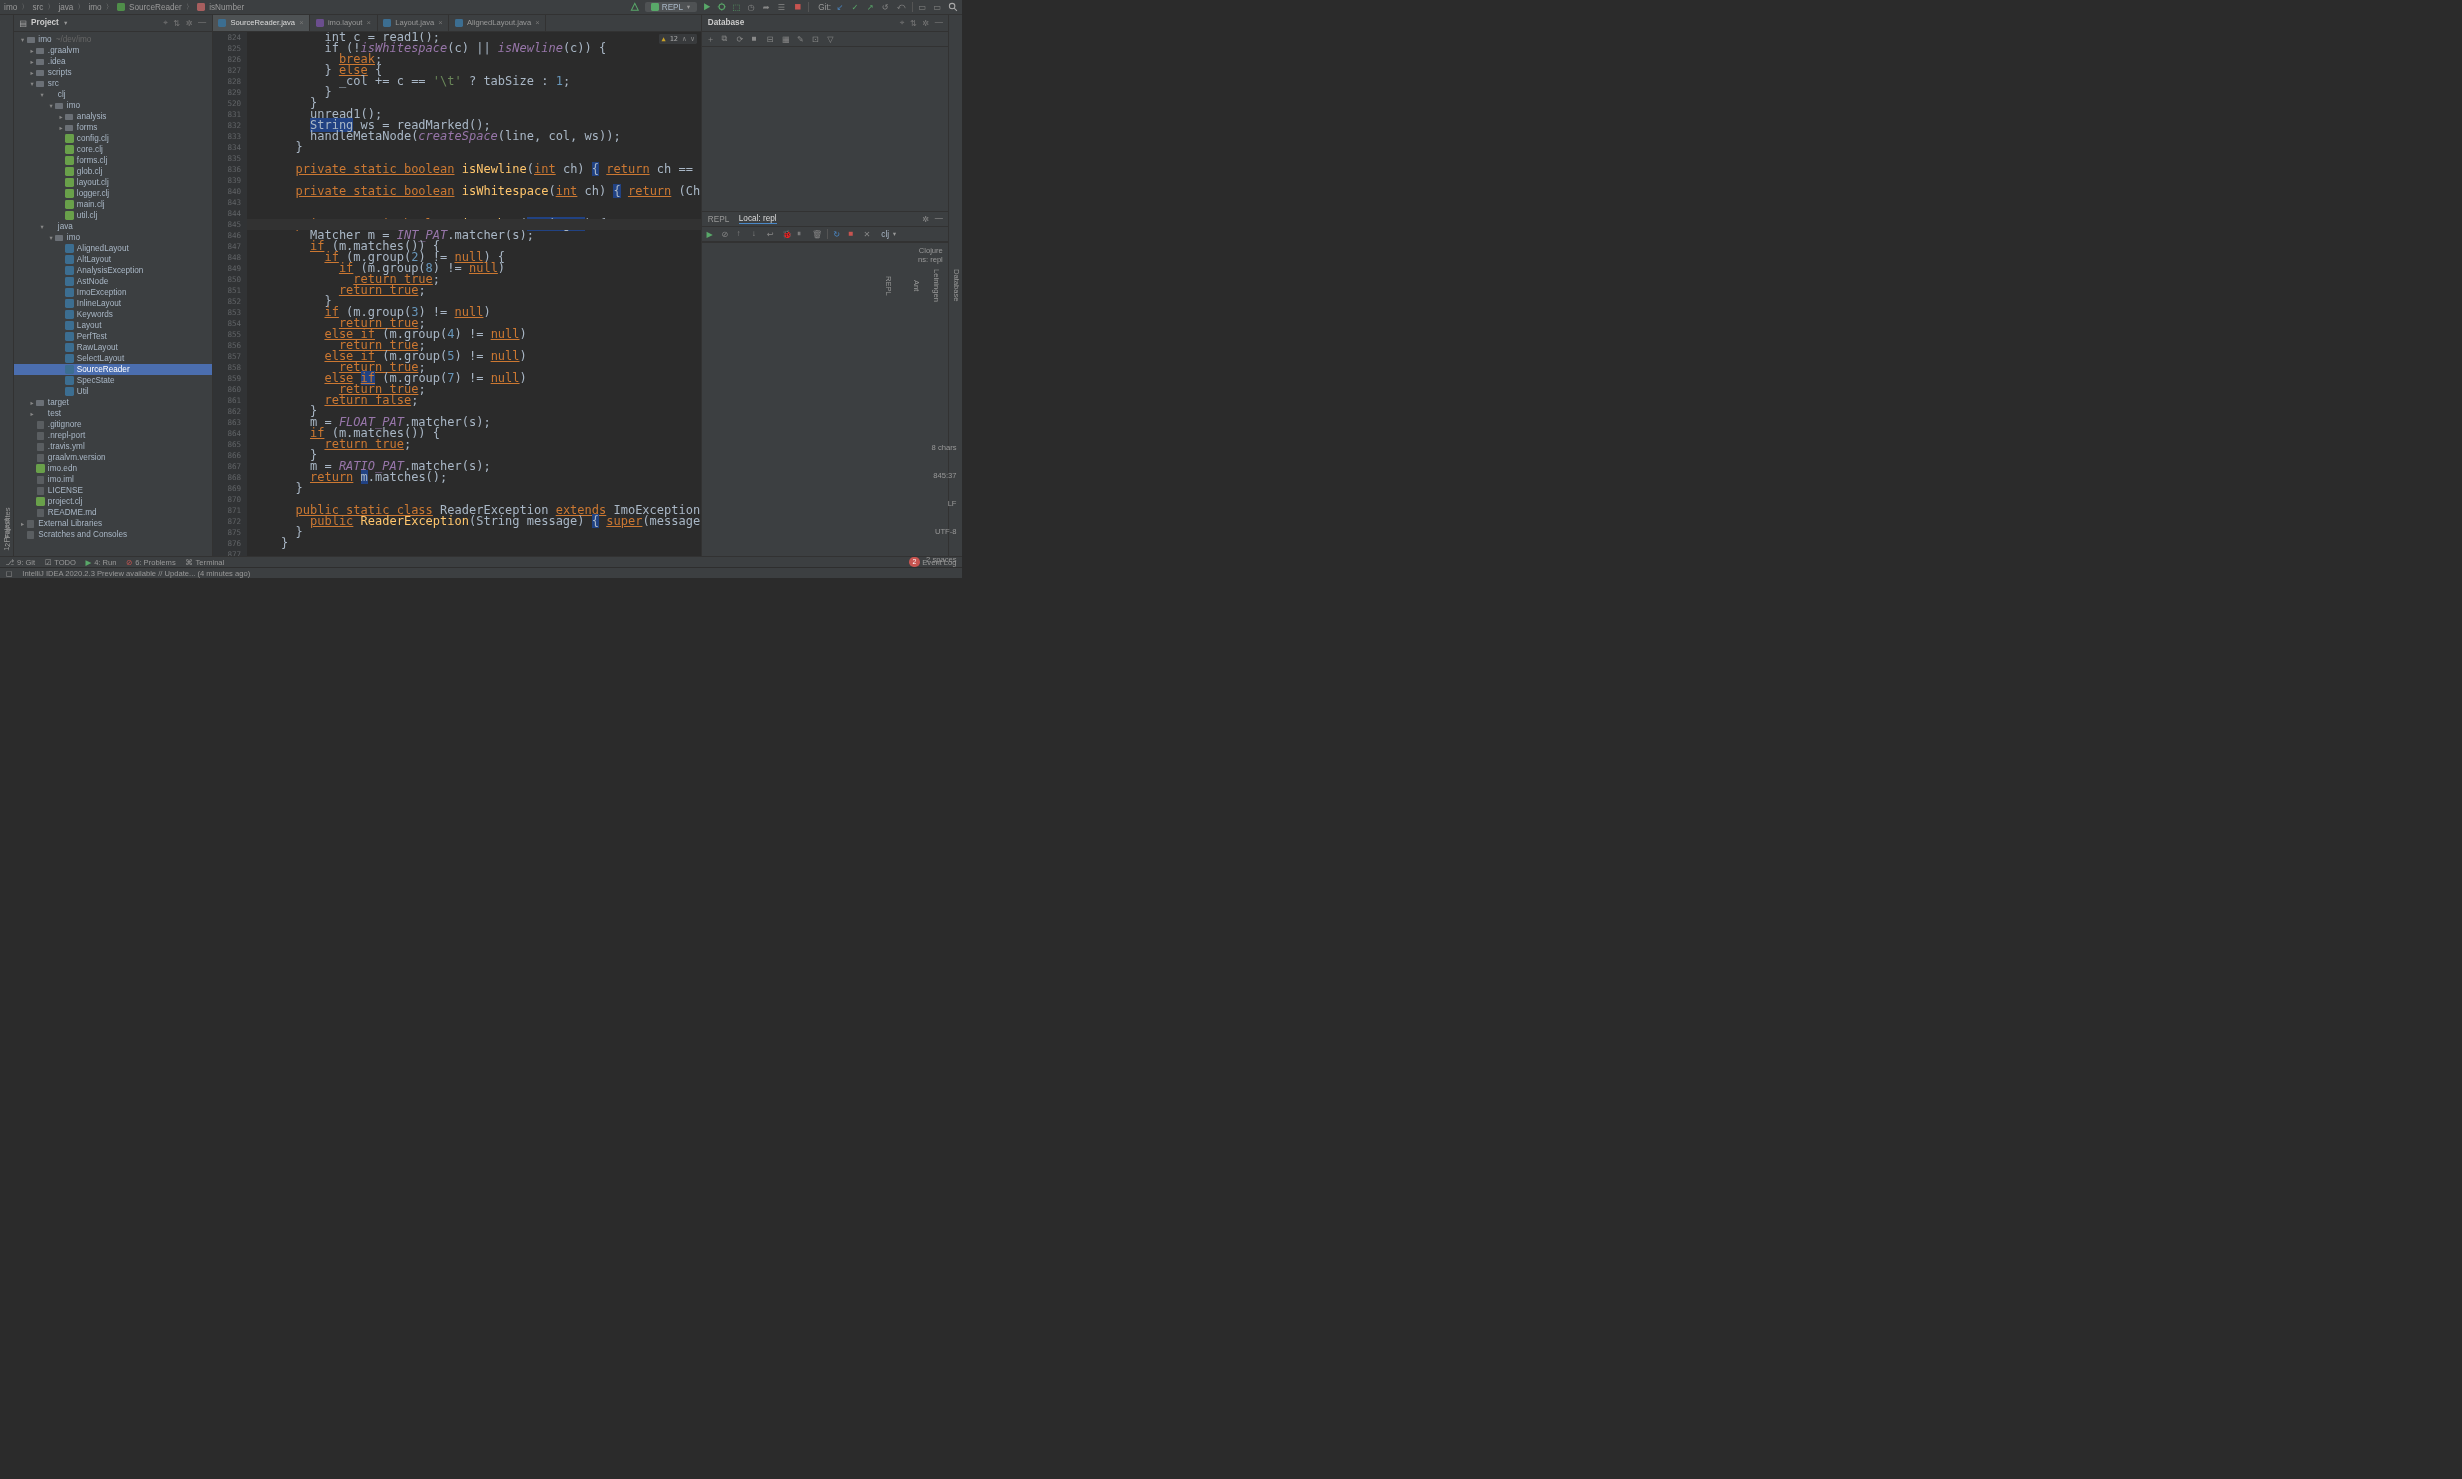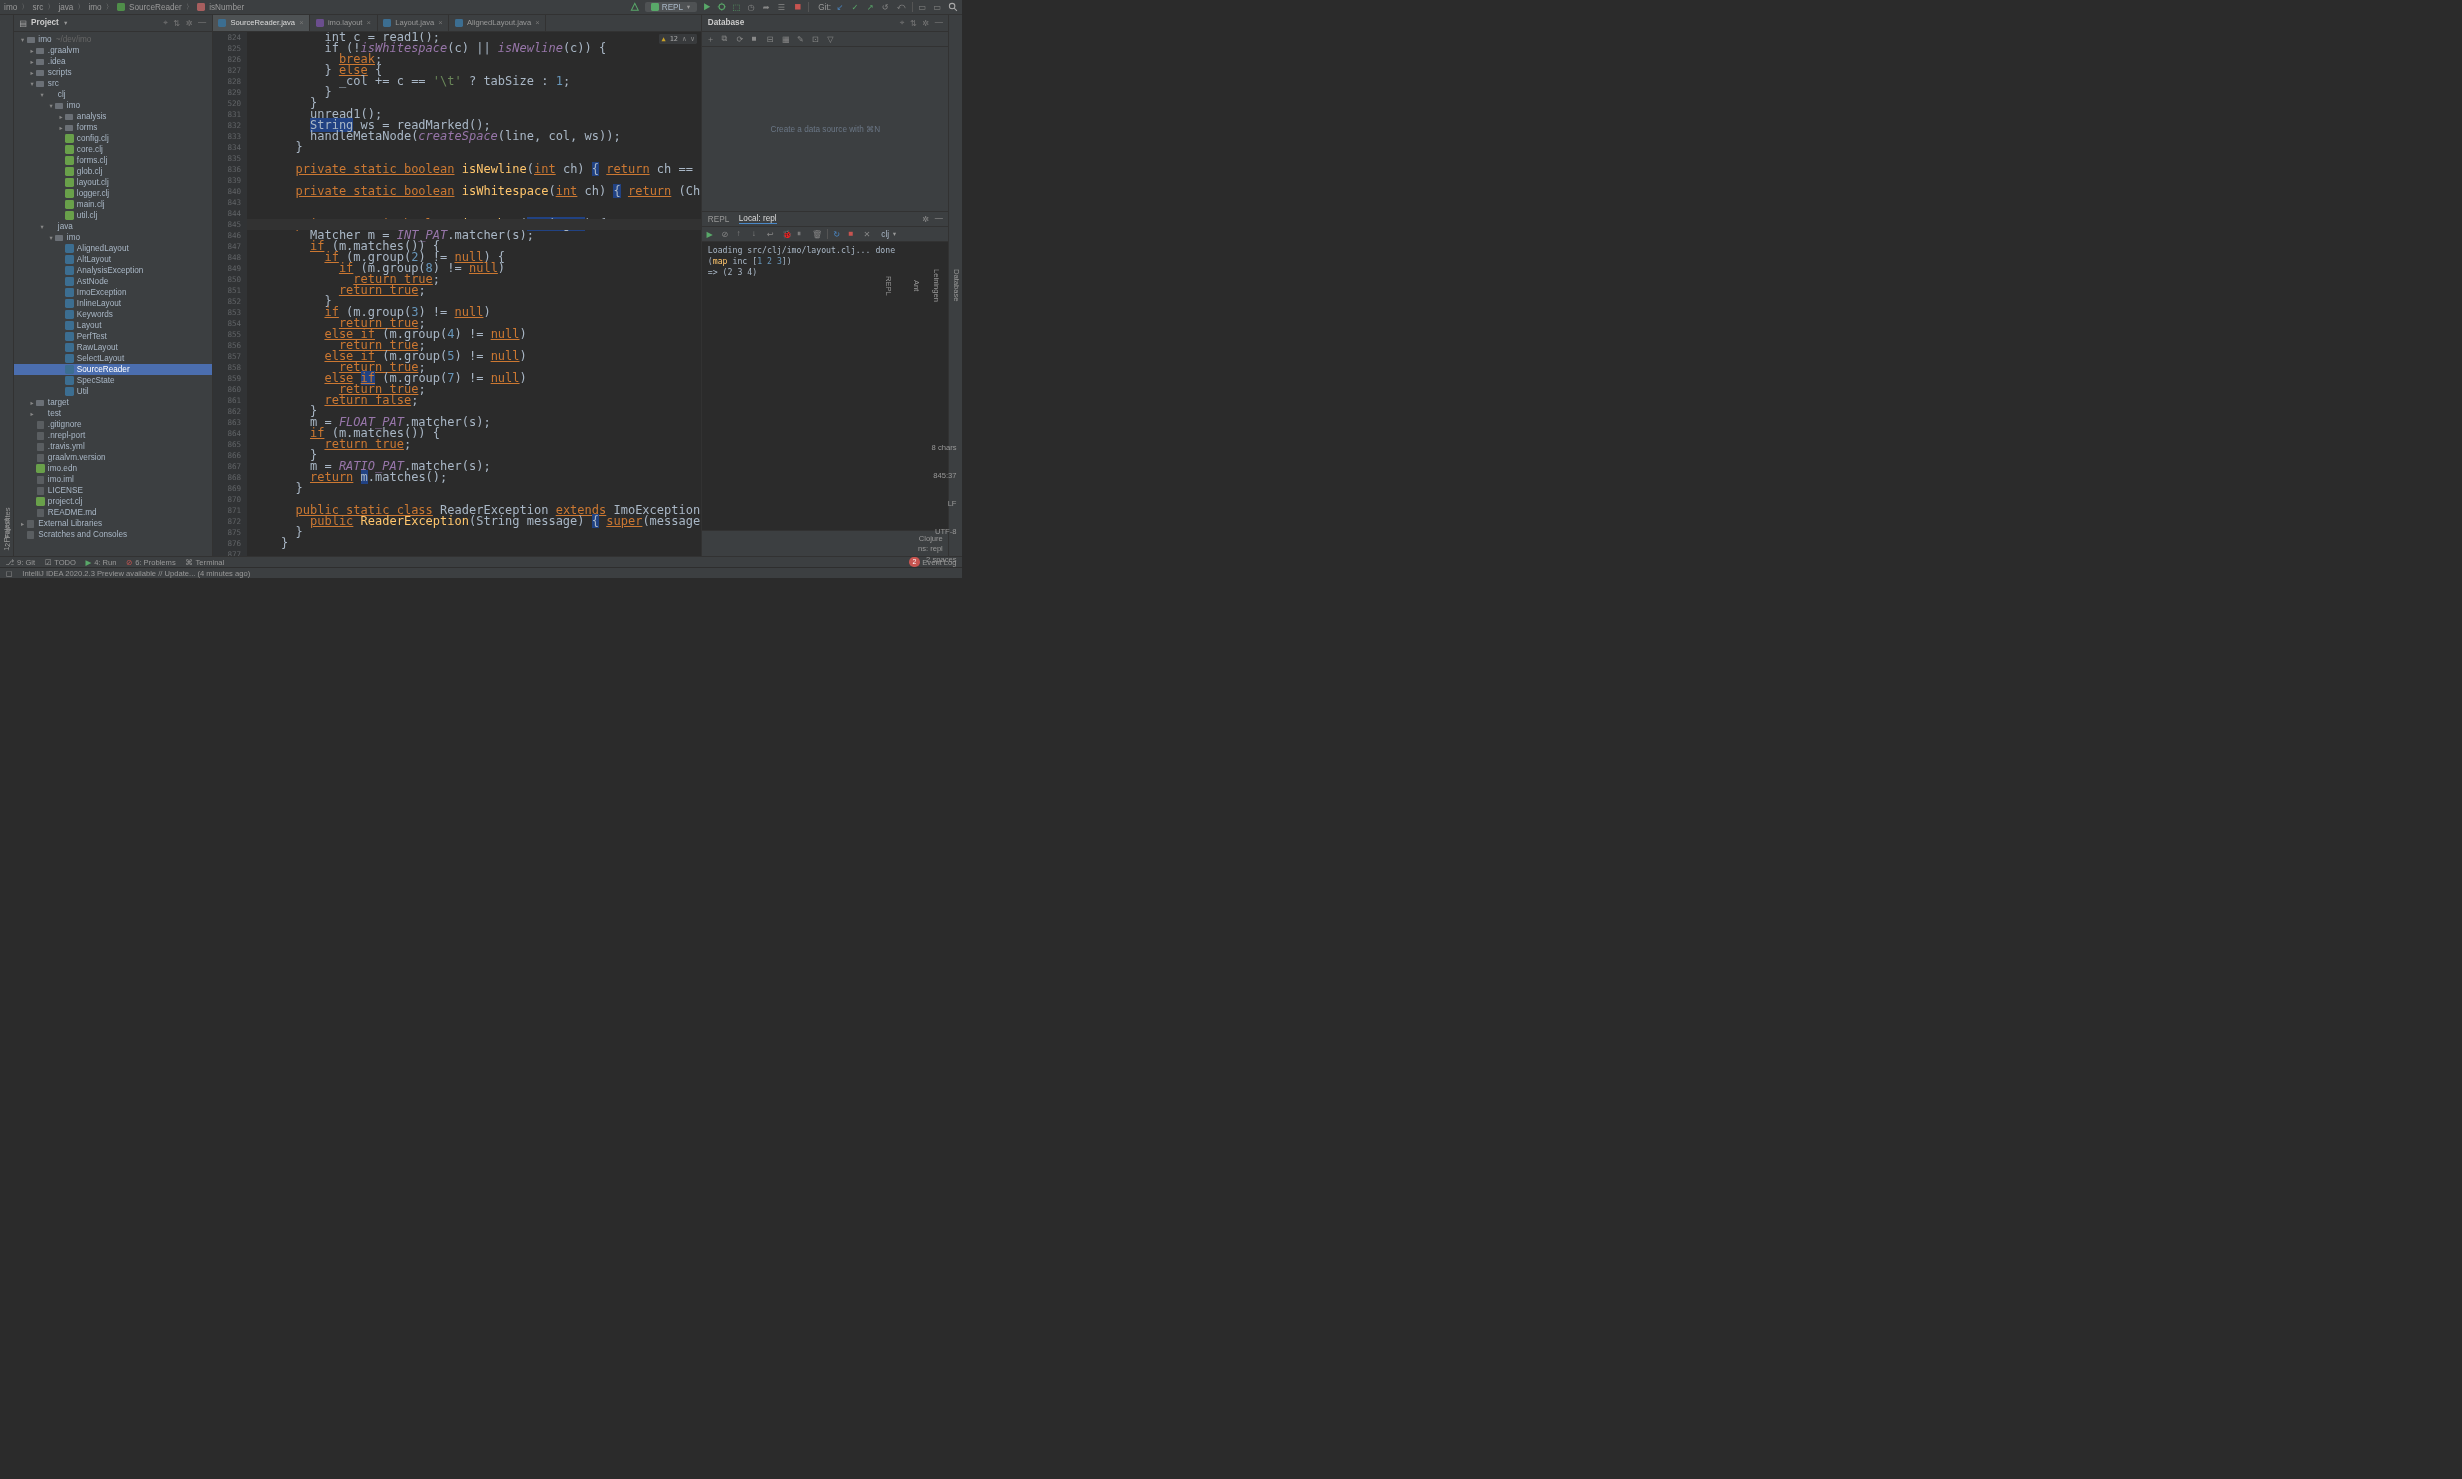--- a/index.html
+++ b/index.html
@@ -598,23 +598,20 @@
         <span class="icon-btn">＋</span>
         <span class="icon-btn">⧉</span>
         <span class="icon-btn">⟳</span>
         <span class="icon-btn">■</span>
         <span class="icon-btn">⊟</span>
         <span class="icon-btn">▦</span>
         <span class="icon-btn">✎</span>
         <span class="icon-btn">⊡</span>
         <span class="icon-btn">▽</span>
       </div>
-      <div class="db-body">
-        <span>Create a data source with ⌘N</span>
-      </div>
     </div>
     <div class="repl-panel">
       <div class="repl-tabs">
         <span class="repl-tab">REPL</span>
         <span class="repl-tab active">Local: repl</span>
         <div style="margin-left:auto; display:flex; gap:5.5px; color:#888;">
           <span>✲</span>
           <span>—</span>
         </div>
       </div>
@@ -629,25 +626,20 @@
         <span class="icon-btn" style="color:#888;">🗑</span>
         <span class="sep-v"></span>
         <span class="icon-btn" style="color:#4a88c7;">↻</span>
         <span class="icon-btn" style="color:#c75450;">■</span>
         <span class="icon-btn" style="color:#888;">✕</span>
         <span style="margin-left:2.7px; display:flex; align-items:center; gap:2.7px;">
           <span>clj</span>
           <span class="dropdown-caret">▼</span>
         </span>
       </div>
-      <div class="repl-out mono" id="replout">
-          <div>Loading src/clj/imo/layout.clj... done</div>
-          <div>(<span class="fn">map</span> inc [<span class="num">1</span> <span class="num">2</span> <span class="num">3</span>])</div>
-          <div>=&gt; (2 3 4)</div>
-        </div>
       <div class="repl-status">
         <div>Clojure</div>
         <div>ns: repl</div>
       </div>
     </div>
   </div>
 
   <div class="toolstrip-r" id="rightstrip">
       <div class="toolstrip-item">Database</div>
       <div class="toolstrip-item">Leiningen</div>

